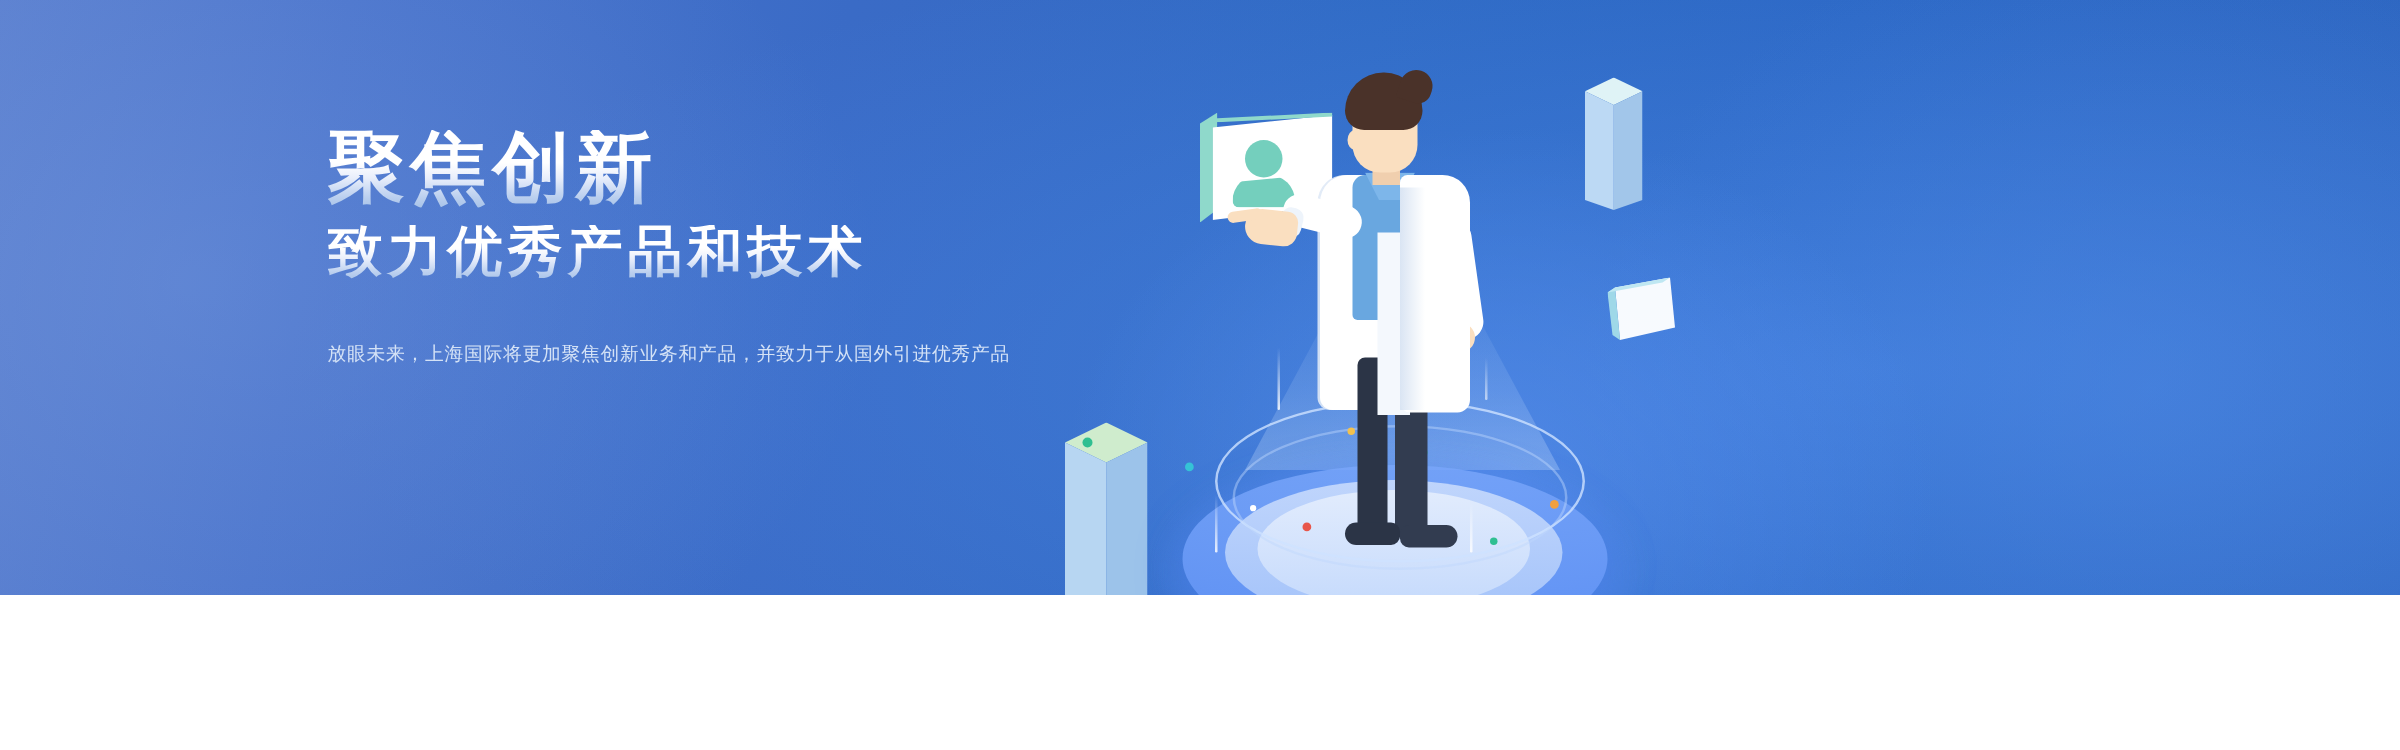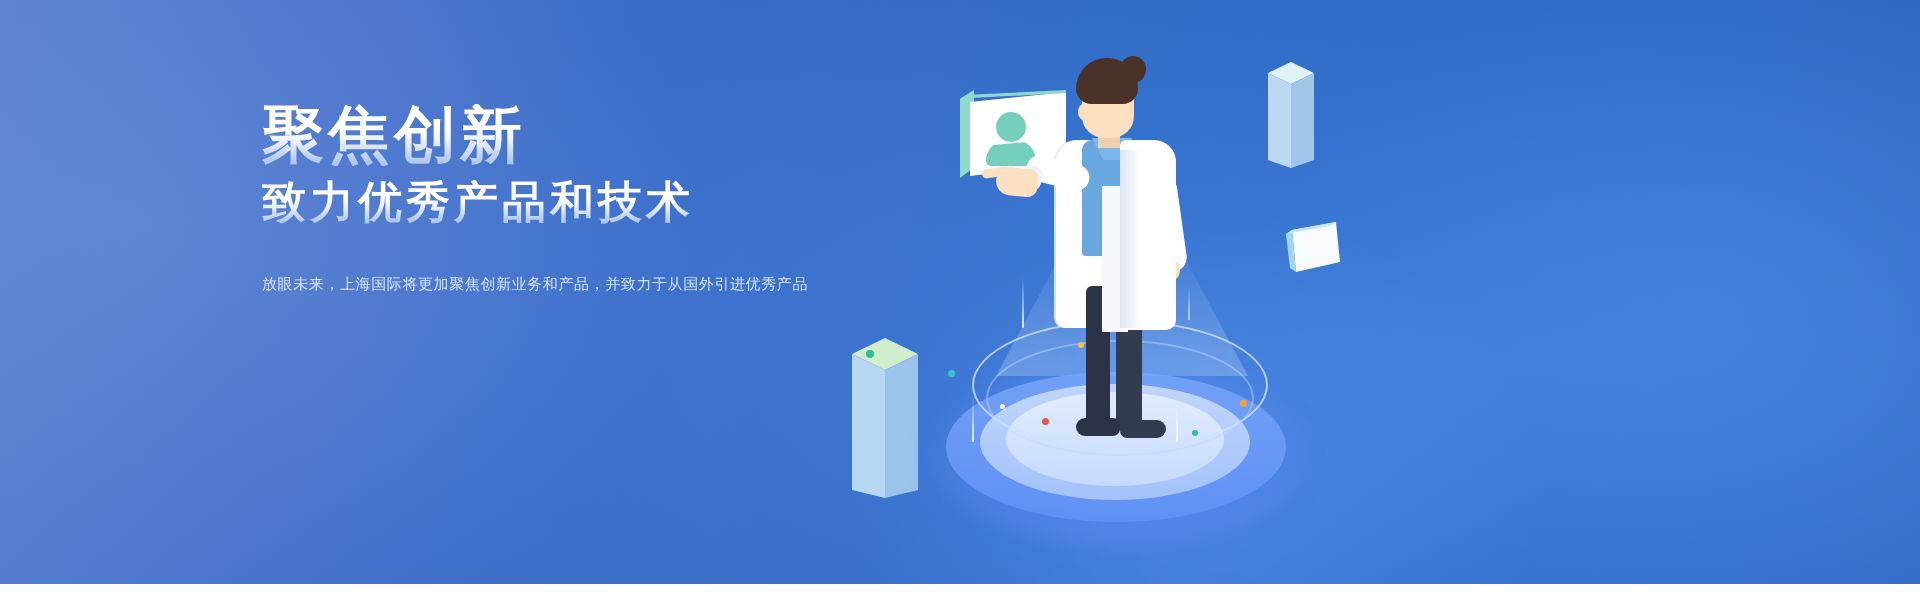--- a/index.html
+++ b/index.html
@@ -1,21 +1,21 @@
 <!DOCTYPE html>
 <html><head>
 <meta charset="utf-8">
 <style>
   html,body{margin:0;padding:0;}
   body{
     width:1920px;height:600px;overflow:hidden;
     font-family:"Liberation Sans","DejaVu Sans",sans-serif;
   }
   #banner{
-    position:relative;width:1920px;height:584px;overflow:hidden;
+    position:relative;width:1920px;height:476px;overflow:hidden;
     background:
       radial-gradient(120% 140% at 78% 62%, rgba(80,140,235,0.55) 0%, rgba(52,108,205,0.0) 55%),
       linear-gradient(100deg,#5a7fcf 0%,#4a74cc 14%,#3a6bc6 34%,#2f6ac4 55%,#2a66c3 74%,#2b63bd 100%);
   }
   
   .sheen{position:absolute;pointer-events:none;}
   .sheen-left{
     left:-120px;top:-80px;width:900px;height:760px;
     background:radial-gradient(ellipse at 30% 40%, rgba(126,160,225,0.35) 0%, rgba(126,160,225,0) 62%);
   }

